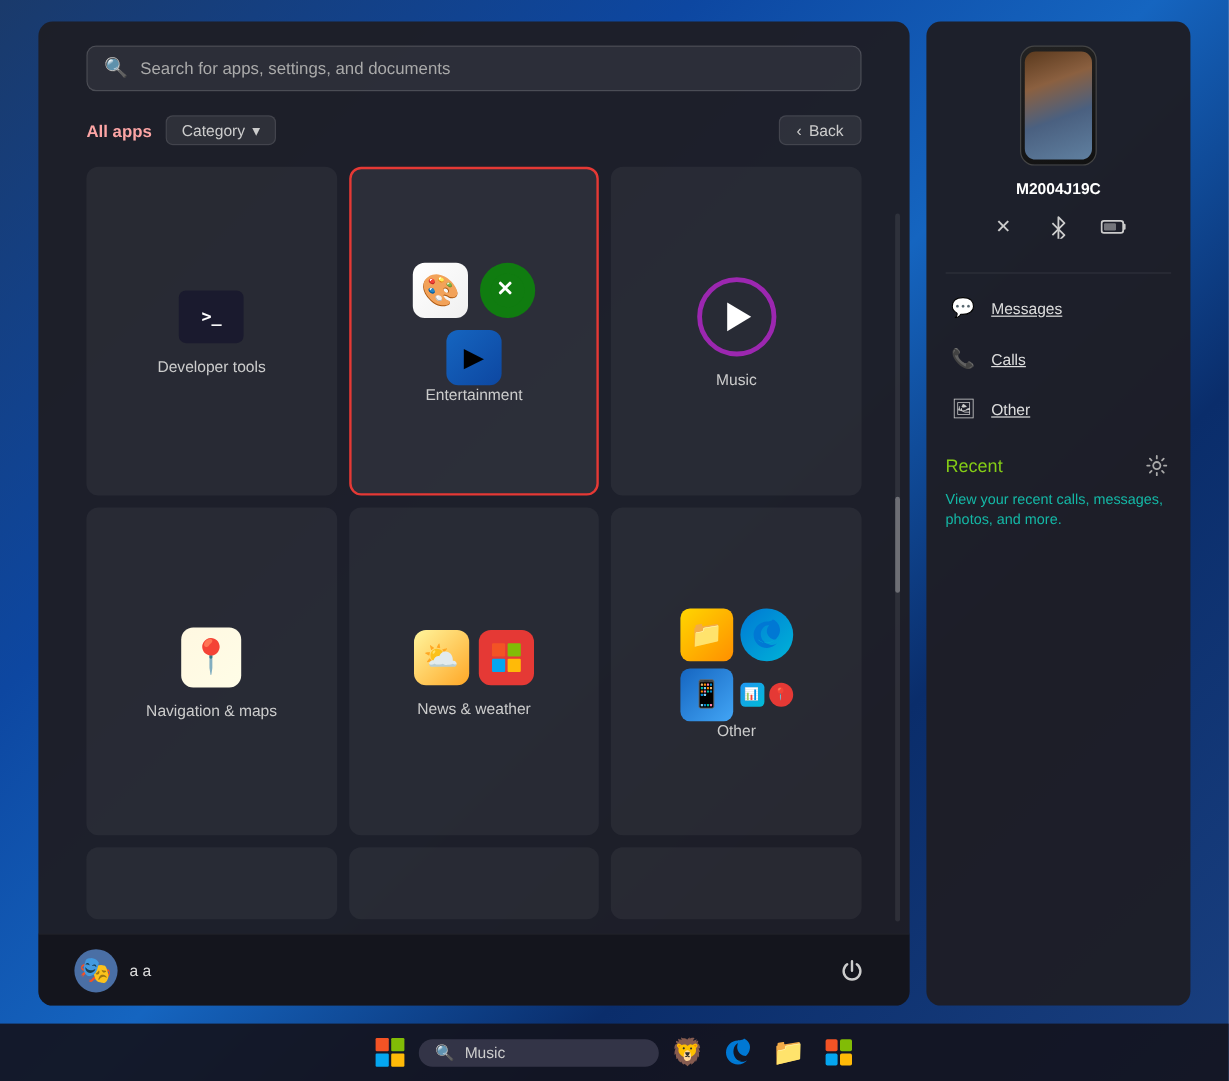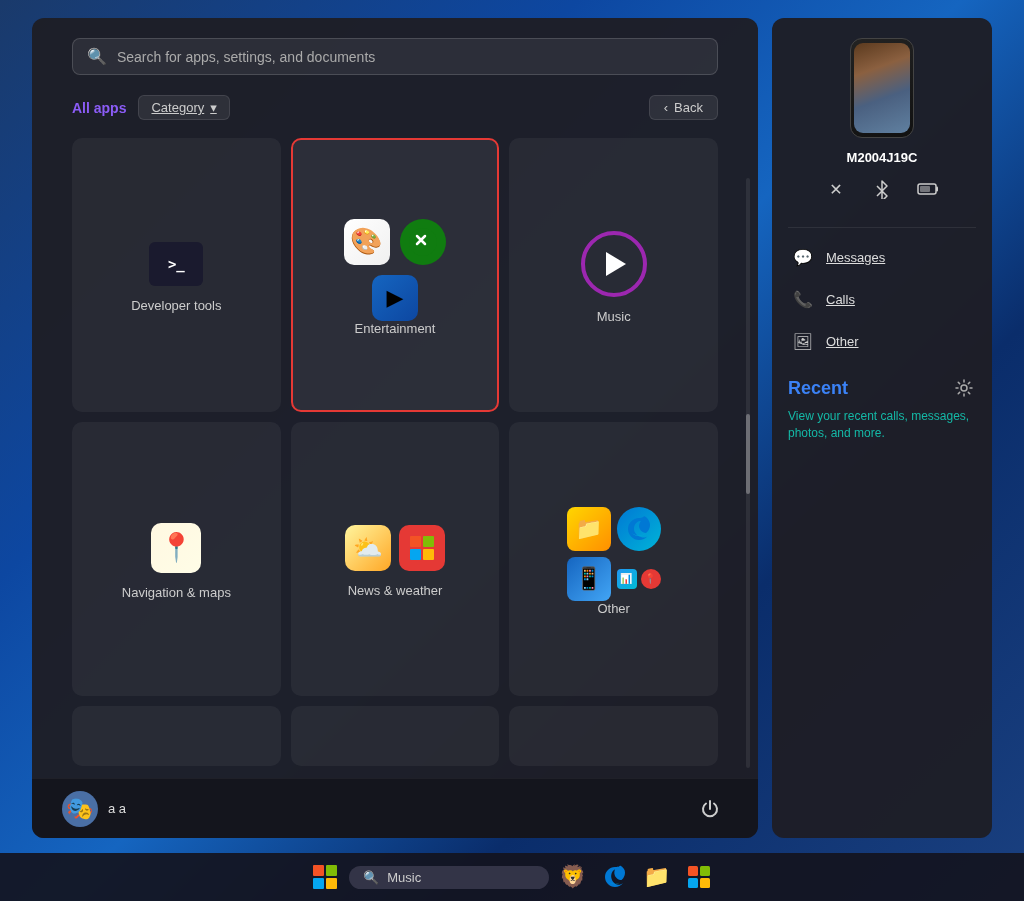--- a/index.html
+++ b/index.html
@@ -112,36 +112,35 @@
     }
 
     
     .apps-header {
       display: flex;
       align-items: center;
       padding: 8px 40px;
       gap: 12px;
     }
     .all-apps-label {
-      color: #8b5cf6;
+      color: #fca5a5;
       font-size: 14px;
       font-weight: 600;
     }
     .category-btn {
       display: flex;
       align-items: flex-end;
       gap: 6px;
       background: rgba(255,255,255,0.08);
       border: 1px solid rgba(255,255,255,0.1);
       border-radius: 6px;
       padding: 4px 12px;
       color: #ccc;
       font-size: 13px;
       cursor: pointer;
-      text-decoration: underline;
     }
     .back-btn {
       margin-left: auto;
       display: flex;
       align-items: center;
       gap: 6px;
       background: rgba(255,255,255,0.08);
       border: 1px solid rgba(255,255,255,0.1);
       border-radius: 6px;
       padding: 4px 14px;
@@ -340,23 +339,23 @@
       text-decoration: underline;
     }
     .recent-header {
       display: flex;
       align-items: center;
       justify-content: space-between;
       margin-top: 14px;
       margin-bottom: 8px;
     }
     .recent-title {
-      color: #3b82f6;
-      font-size: 18px;
-      font-weight: 700;
+      color: #84cc16;
+      font-size: 15px;
+      font-weight: 400;
     }
     .recent-settings {
       width: 24px;
       height: 24px;
       display: flex;
       align-items: center;
       justify-content: center;
       color: #aaa;
       cursor: pointer;
     }

